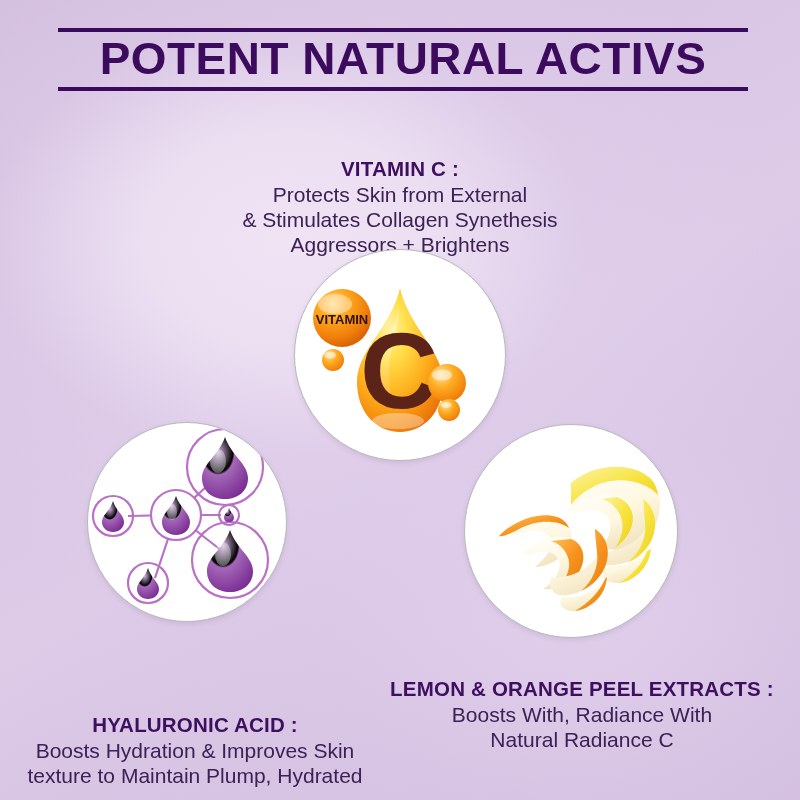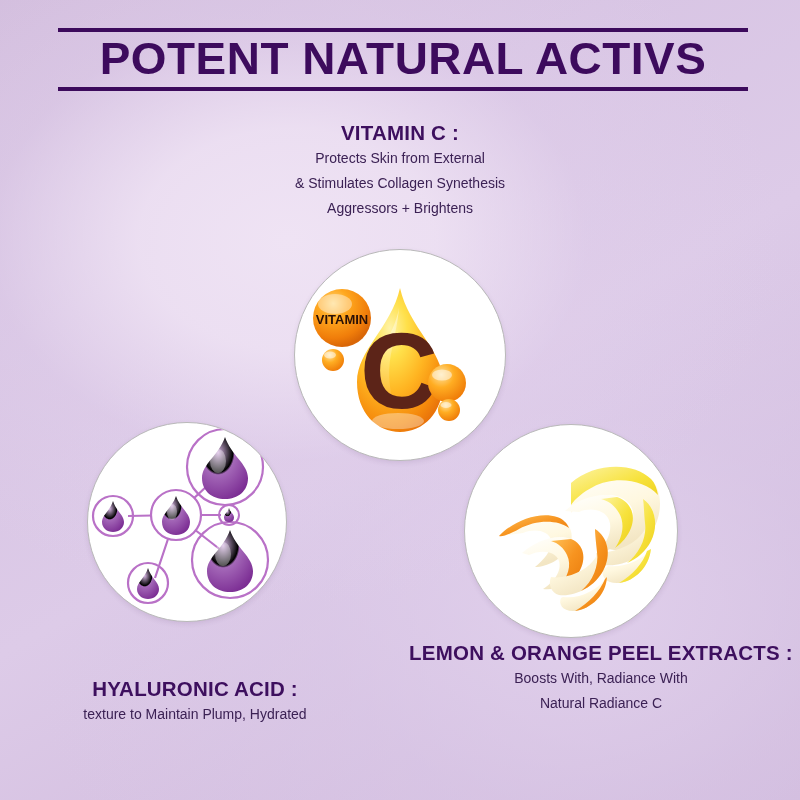--- a/index.html
+++ b/index.html
@@ -55,30 +55,31 @@
     text-align: center;
     color: #3a2154;
   }
   .caption .head {
     font-size: 20.5px;
     font-weight: bold;
     color: #3d0f5e;
     letter-spacing: 0.2px;
     line-height: 26px;
     white-space: nowrap;
+    margin-top: 36px;
   }
   .caption .line {
-    font-size: 14px;
+    font-size: 21px;
     line-height: 25px;
     color: #3b2154;
     white-space: nowrap;
   }
   #cap-vitc { left: 190px; top: 120px; width: 420px; }
   #cap-ha   { left: 10px;  top: 676px; width: 370px; }
-  #cap-peel { left: 401px; top: 640px; width: 400px; }
+  #cap-peel { left: 382px; top: 640px; width: 400px; }
 
   
   .circle {
     position: absolute;
     border-radius: 50%;
     background: #ffffff;
     border: 1px solid #b9b9b9;
     box-shadow: 0 2px 5px rgba(90,60,110,0.12);
     overflow: hidden;
   }
@@ -246,20 +247,21 @@
         <path d="M86 152 C 100 154, 118 148, 128 136 C 137 126, 138 111, 130 104 C 143 112, 147 130, 138 146 C 129 162, 110 172, 94 170 C 86 168, 83 159, 86 152 Z" fill="url(#pithG)"></path>
         <path d="M130 104 C 143 112, 147 130, 138 146 C 133 155, 125 162, 116 166 C 128 156, 134 141, 132 127 C 131 117, 130 109, 130 104 Z" fill="url(#orangeG)"></path>
         <path d="M98 172 C 114 174, 132 166, 142 152 C 141 170, 126 184, 110 186 C 98 187, 93 179, 96 173 Z" fill="url(#pithG)"></path>
         <path d="M142 152 C 141 170, 126 184, 110 186 C 124 178, 135 166, 140 154 Z" fill="url(#orangeG)"></path>
       </g>
     </svg>
   </div>
 
   <div class="caption" id="cap-ha">
     <div class="head">HYALURONIC ACID :</div>
+    <div class="line">Boosts Hydration &amp; Improves Skin</div>
     <div class="line">texture to Maintain Plump, Hydrated</div>
   </div>
 
   <div class="caption" id="cap-peel">
     <div class="head">LEMON &amp; ORANGE PEEL EXTRACTS :</div>
     <div class="line">Boosts With, Radiance With</div>
     <div class="line">Natural Radiance C</div>
   </div>
 
 </div>

